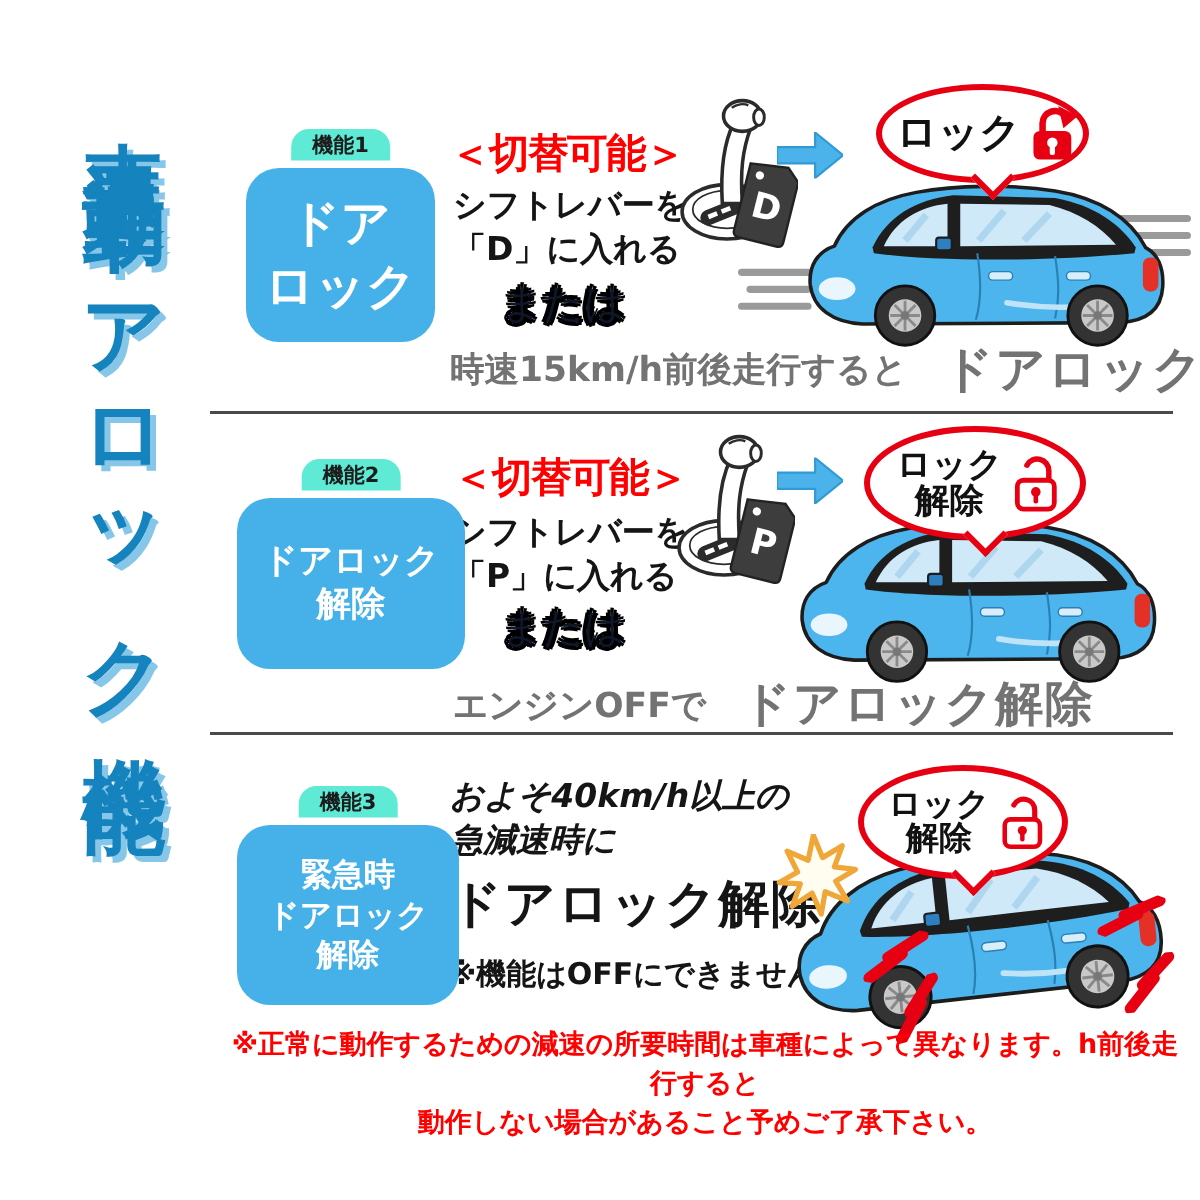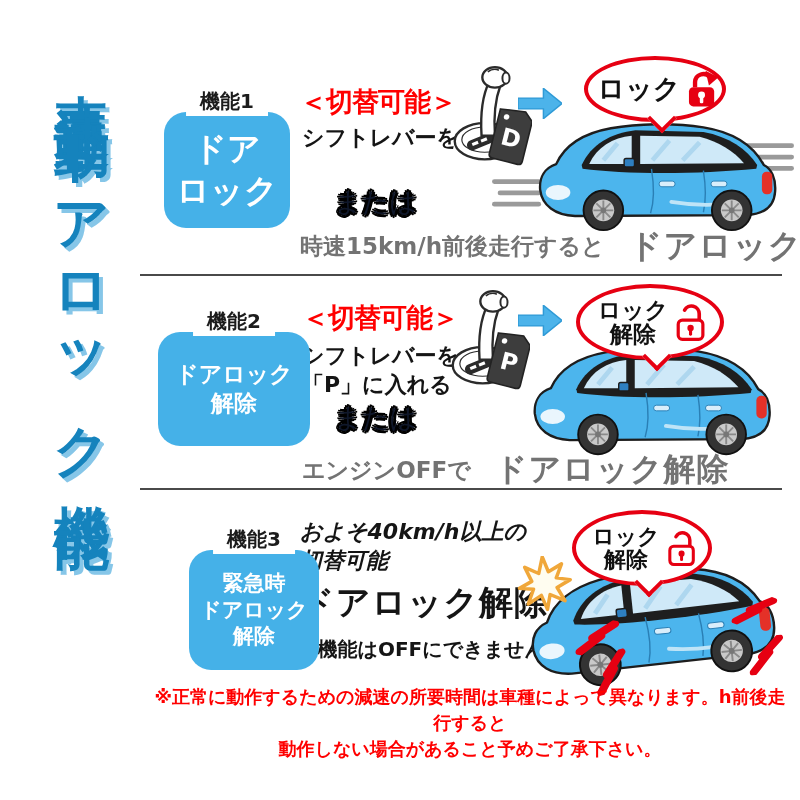--- a/index.html
+++ b/index.html
@@ -17,21 +17,21 @@
   }
 
   
   .func-box{
     background:#45b1e8;border-radius:22px;
     display:flex;flex-direction:column;align-items:center;justify-content:center;
     color:#fff;font-weight:800;text-align:center;z-index:2;
   }
   .func-tab{
     position:absolute;top:-26px;left:50%;transform:translateX(-50%);
-    background:#ffffff;color:#1c1c1c;font-weight:800;font-size:20px;
+    background:#5eead4;color:#1c1c1c;font-weight:800;font-size:14px;
     padding:2px 14px 1px;border-radius:12px 12px 0 0;white-space:nowrap;
   }
   .func-label{line-height:1.28;}
 
   .red-label{color:#f00;font-weight:800;font-size:27px;letter-spacing:-1px;white-space:nowrap;}
   .cond{font-weight:800;color:#151515;font-size:22px;line-height:1.3;white-space:nowrap;}
   .or-label{
     font-weight:400;font-size:27px;color:#0f172a;white-space:nowrap;
     text-shadow:-2px -2px 0 #000,2px -2px 0 #000,-2px 2px 0 #000,2px 2px 0 #000,
                 -3px 0 0 #000,3px 0 0 #000,0 -3px 0 #000,0 3px 0 #000;
@@ -150,20 +150,21 @@
     <div class="func-tab">機能1</div>
     <div class="func-label" style="font-size:33px;">
       <div>ドア</div>
       <div>ロック</div>
     </div>
   </div>
 
   <div class="abs red-label" style="left:300px;top:84px;">＜切替可能＞</div>
   <div class="abs cond" style="left:302px;top:124px;">
     <div>シフトレバーを</div>
+    <div>「D」に入れる</div>
   </div>
   <div class="abs or-label" style="left:334px;top:184px;">または</div>
   <div class="abs result-row" style="left:300px;top:224px;">
     <span class="result-prefix">時速15km/h前後走行すると</span>
     <span class="result-big">ドアロック</span>
   </div>
 
   <svg class="abs" style="left:450px;top:58px;z-index:4;" width="82" height="112" viewBox="0 0 104 135">
     <use href="#shifter-shape"></use>
     <text x="78" y="107" transform="rotate(14 72 95)" font-size="30" font-weight="bold" fill="#fff" text-anchor="middle">D</text>
@@ -231,32 +232,32 @@
       <div>解除</div>
     </span>
     <svg class="lock-svg" width="42" height="42" viewBox="0 0 46 46">
       <use href="#lock-open-shape"></use>
     </svg>
     <div class="tail"></div>
   </div>
 
   <div class="abs divider" style="left:140px;top:488px;width:642px;"></div>
 
-  <div class="abs func-box" style="left:158px;top:550px;width:130px;height:120px;margin-left:31px;">
+  <div class="abs func-box" style="left:158px;top:550px;width:148px;height:120px;">
     <div class="func-tab">機能3</div>
     <div class="func-label" style="font-size:21px;">
       <div>緊急時</div>
       <div>ドアロック</div>
       <div>解除</div>
     </div>
   </div>
 
   <div class="abs cond" style="left:300px;top:518px;font-style:italic;">
     <div>およそ40km/h以上の</div>
-    <div>切替可能</div>
+    <div>急減速時に</div>
   </div>
   <div class="abs result-big" style="left:300px;top:580px;font-weight:800;color:#151515;font-size:34px;white-space:nowrap;">ドアロック解除</div>
   <div class="abs note-label" style="left:298px;top:636px;">※機能はOFFにできません</div>
 
   <svg class="abs car-wrap" style="left:502px;top:548px;transform:rotate(-6deg);" width="288" height="136" viewBox="0 0 266 140">
     <use href="#car-shape" transform="translate(3,0)"></use>
   </svg>
 
   <svg class="abs" style="left:516px;top:556px;z-index:6;" width="56" height="56" viewBox="0 0 64 62">
     <use href="#burst-shape"></use>

